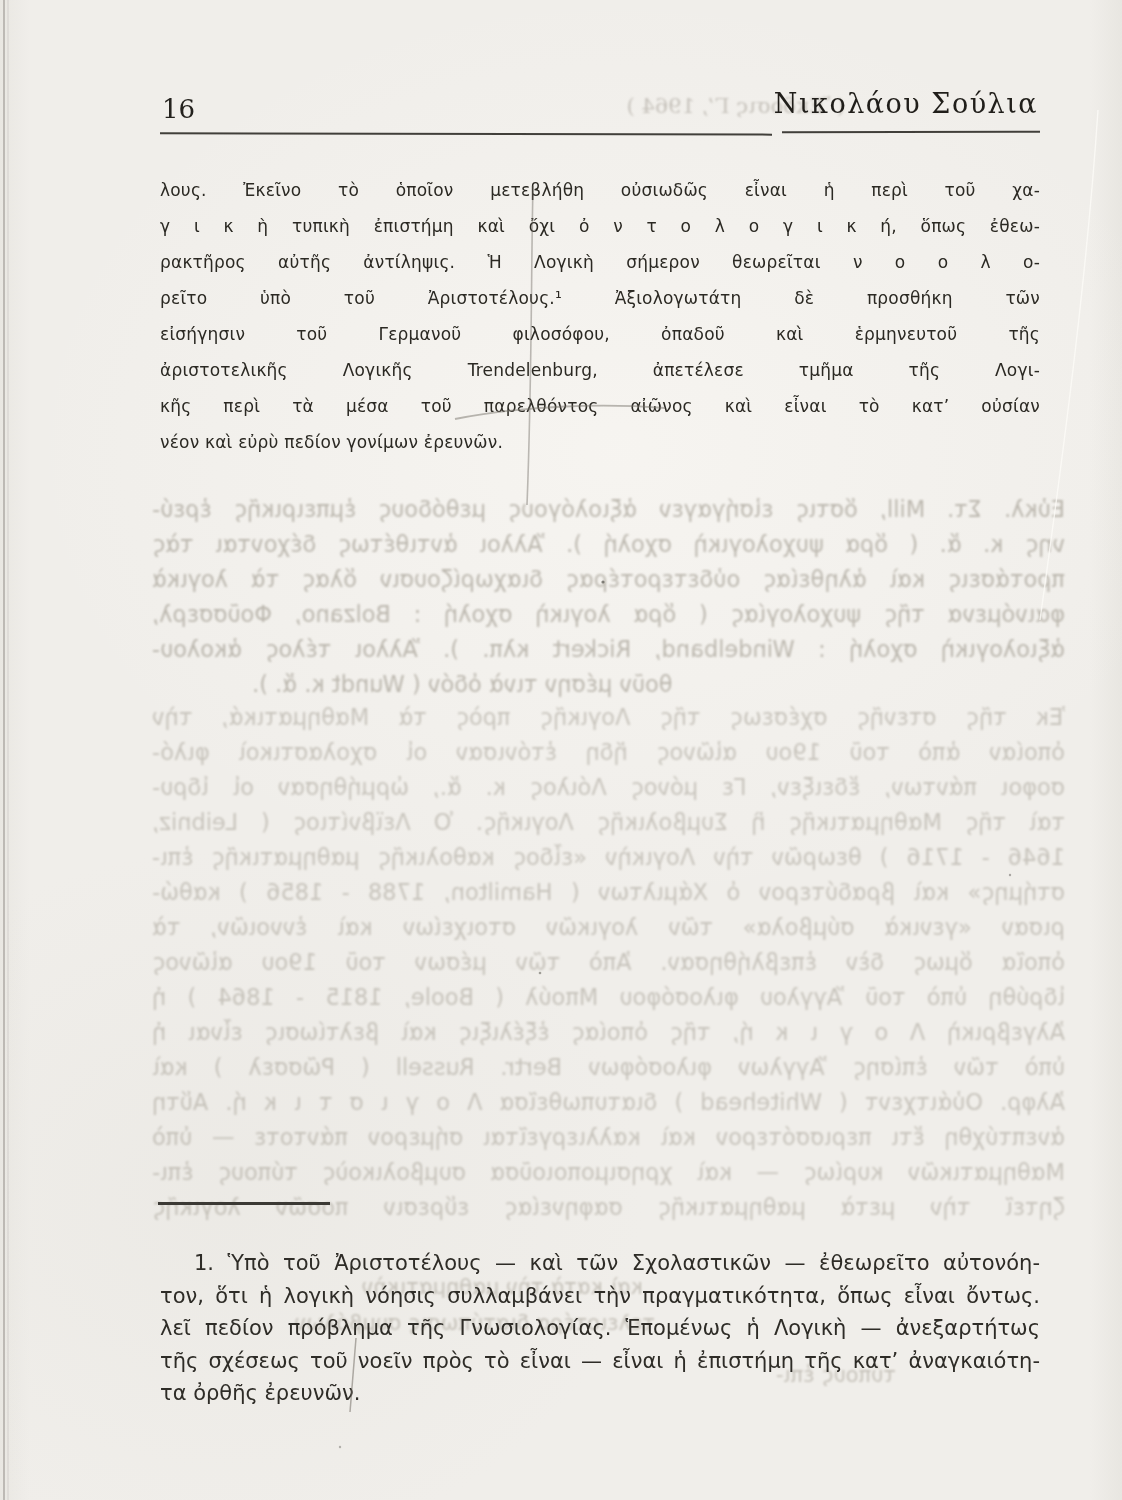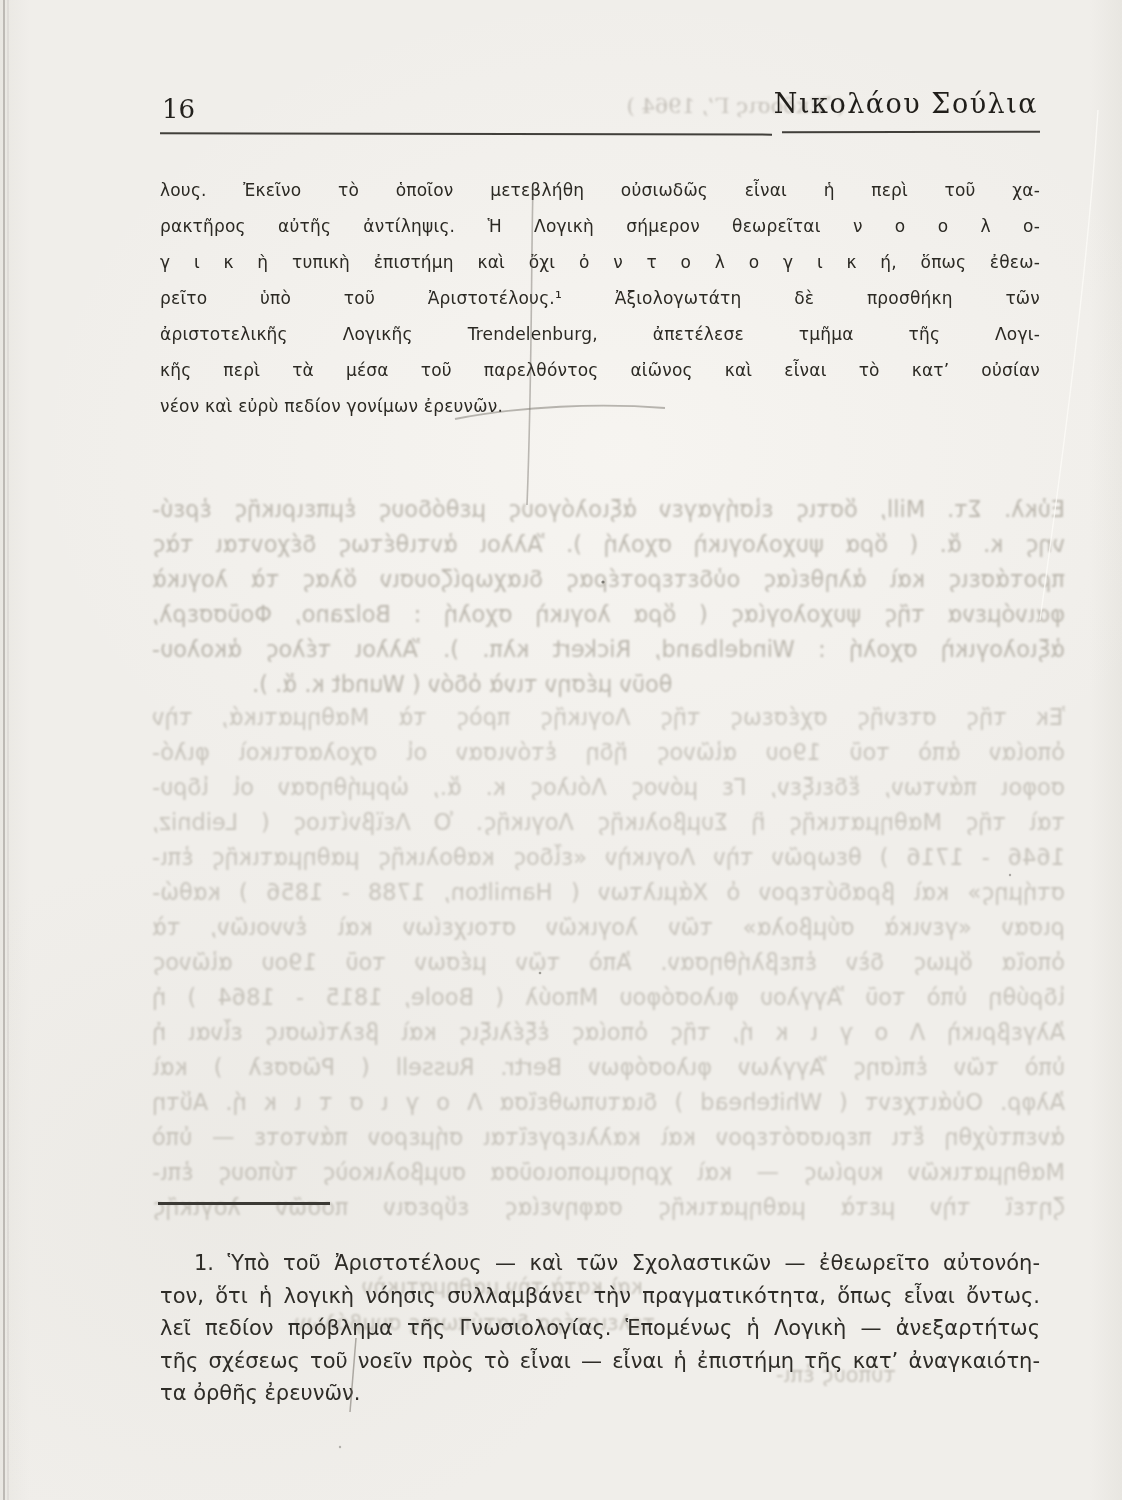--- a/index.html
+++ b/index.html
@@ -102,23 +102,24 @@
       <div class="ghost-line">ἀνεπτύχθη ἔτι περισσότερον καὶ καλλιεργεῖται σήμερον πάντοτε — ὑπὸ</div>
       <div class="ghost-line">Μαθηματικῶν κυρίως — καὶ χρησιμοποιοῦσα συμβολικοὺς τύπους ἐπι-</div>
       <div class="ghost-line">ζητεῖ τὴν μετὰ μαθηματικῆς σαφηνείας εὕρεσιν ποσῶν λογικῆς</div>
     </div>
   <div class="ghost-frag gf1">καὶ κατὰ τὴν μαθηματικὴν</div>
   <div class="ghost-frag gf2">τελειοτέρα διατύπωσις συμβόλων</div>
   <div class="ghost-frag gf3">τύπους ἐπι-</div>
 
   <div class="bodytext">
     <div class="line">λους. Ἐκεῖνο τὸ ὁποῖον μετεβλήθη οὐσιωδῶς εἶναι ἡ περὶ τοῦ χα-</div>
+    <div class="line">γ ι κ ὴ τυπικὴ ἐπιστήμη καὶ ὄχι ὀ ν τ ο λ ο γ ι κ ή, ὅπως ἐθεω-</div>
     <div class="line">ρακτῆρος αὐτῆς ἀντίληψις. Ἡ Λογικὴ σήμερον θεωρεῖται ν ο ο λ ο-</div>
-    <div class="line">γ ι κ ὴ τυπικὴ ἐπιστήμη καὶ ὄχι ὀ ν τ ο λ ο γ ι κ ή, ὅπως ἐθεω-</div>
     <div class="line">ρεῖτο ὑπὸ τοῦ Ἀριστοτέλους.¹ Ἀξιολογωτάτη δὲ προσθήκη τῶν</div>
+    <div class="line">εἰσήγησιν τοῦ Γερμανοῦ φιλοσόφου, ὀπαδοῦ καὶ ἑρμηνευτοῦ τῆς</div>
     <div class="line">ἀριστοτελικῆς Λογικῆς Trendelenburg, ἀπετέλεσε τμῆμα τῆς Λογι-</div>
     <div class="line">κῆς περὶ τὰ μέσα τοῦ παρελθόντος αἰῶνος καὶ εἶναι τὸ κατʼ οὐσίαν</div>
     <div class="line">νέον καὶ εὐρὺ πεδίον γονίμων ἐρευνῶν.</div>
   </div>
 
   <div class="fnrule"></div>
   <div class="footnote">
     <div class="line">1. Ὑπὸ τοῦ Ἀριστοτέλους — καὶ τῶν Σχολαστικῶν — ἐθεωρεῖτο αὐτονόη-</div>
     <div class="line">τον, ὅτι ἡ λογικὴ νόησις συλλαμβάνει τὴν πραγματικότητα, ὅπως εἶναι ὄντως.</div>
     <div class="line">λεῖ πεδίον πρόβλημα τῆς Γνωσιολογίας. Ἑπομένως ἡ Λογικὴ — ἀνεξαρτήτως</div>

